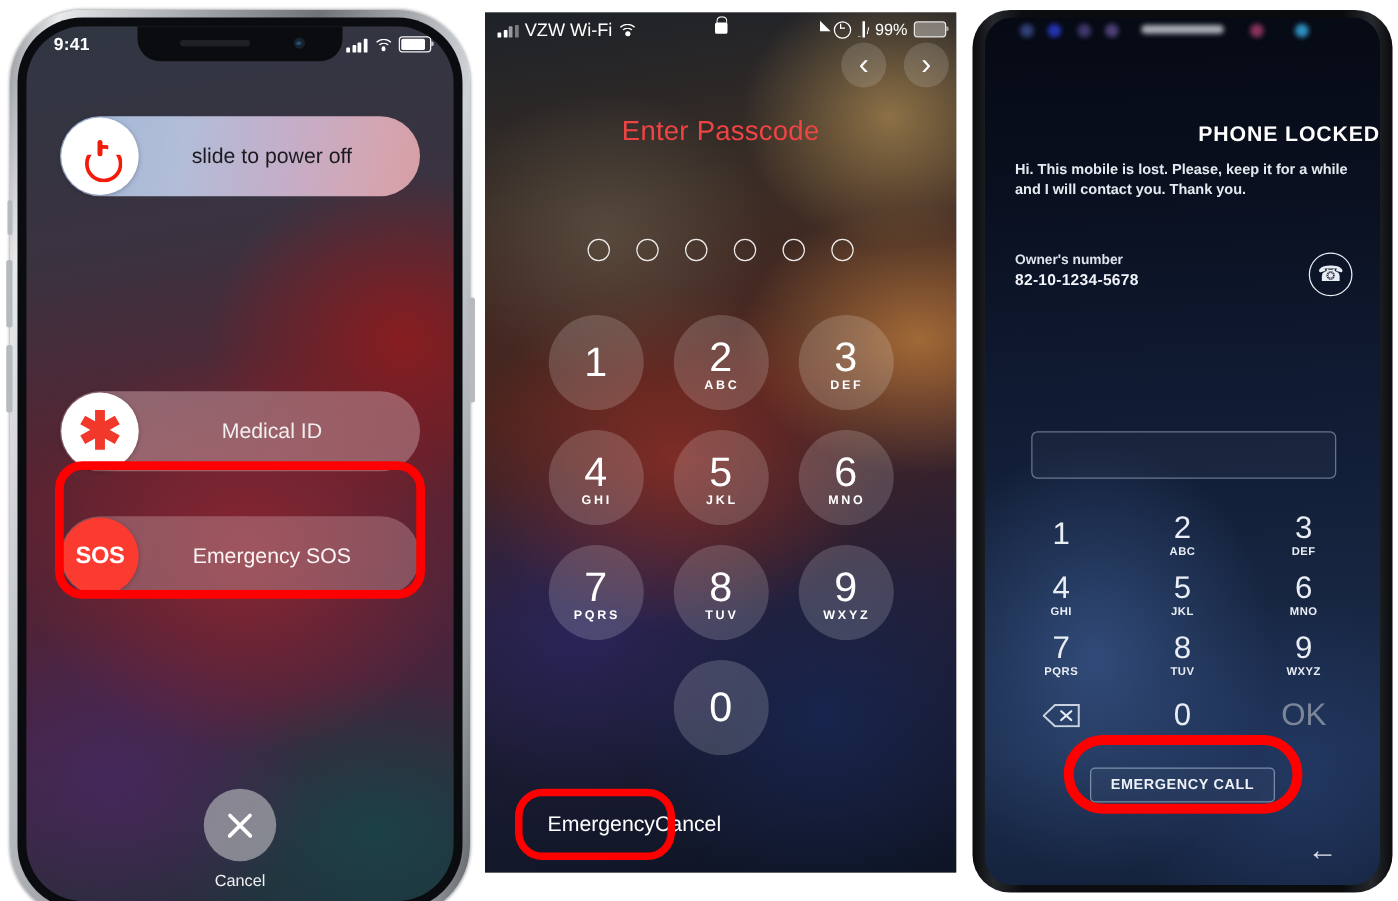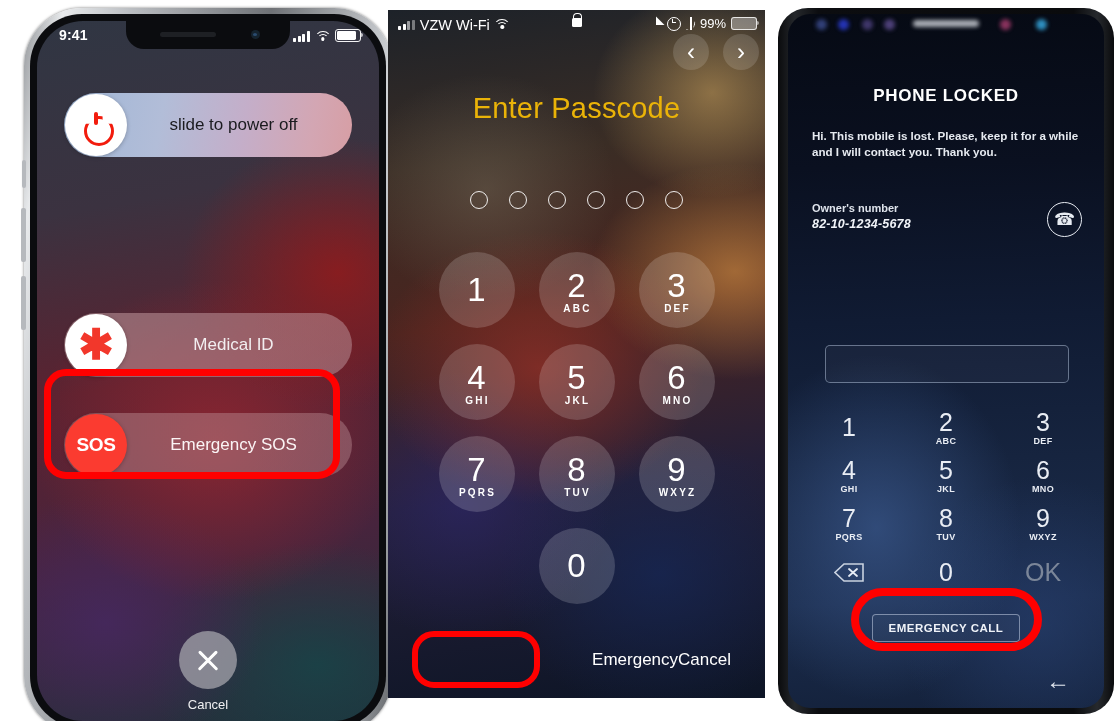--- a/index.html
+++ b/index.html
@@ -1,20 +1,20 @@
 <!DOCTYPE html>
 <html><head>
 <meta charset="utf-8">
 <style>
   html,body{margin:0;padding:0;background:#fff;}
   body{width:1118px;height:721px;overflow:hidden;font-family:"Liberation Sans",sans-serif;}
   .stage{position:relative;width:1118px;height:721px;background:#ffffff;}
 
   
-  .p1{position:absolute;left:0;top:0;width:385px;height:721px;margin-left:16px;}
+  .p1{position:absolute;left:0;top:0;width:385px;height:721px;}
   .p1-frame{position:absolute;left:8px;top:8px;width:368px;height:726px;border-radius:58px;
     background:linear-gradient(100deg,#8f9296 0%,#e8eaec 8%,#b9bcc0 22%,#6f7276 50%,#cfd2d6 76%,#9a9da1 92%,#5e6165 100%);
     box-shadow:0 0 3px rgba(0,0,0,.55);}
   .p1-frame2{position:absolute;left:14px;top:14px;width:356px;height:714px;border-radius:52px;background:#0b0c0f;}
   .p1-screen{position:absolute;left:21px;top:21px;width:342px;height:700px;border-radius:46px;overflow:hidden;
     background:
       radial-gradient(ellipse 230px 200px at 88% 36%, rgba(140,28,30,.92) 0%, rgba(140,28,30,0) 68%),
       radial-gradient(ellipse 260px 230px at 52% 60%, rgba(146,38,48,.85) 0%, rgba(146,38,48,0) 70%),
       radial-gradient(ellipse 220px 180px at 20% 86%, rgba(70,40,96,.85) 0%, rgba(70,40,96,0) 72%),
       radial-gradient(ellipse 240px 170px at 82% 92%, rgba(24,68,72,.85) 0%, rgba(24,68,72,0) 72%),
@@ -102,50 +102,50 @@
   .bt-ico::after{content:"";position:absolute;left:1px;top:1.6px;width:7px;height:10px;
     border:1.6px solid #fff;border-left:none;border-top:none;transform:skewX(-12deg);clip-path:polygon(0 0,100% 28%,100% 72%,0 100%,52% 50%);}
   .batt2{position:relative;width:24px;height:11.5px;border:1.4px solid rgba(255,255,255,.8);border-radius:3px;
     background:rgba(255,255,255,.35);}
   .batt2::after{content:"";position:absolute;right:-3.4px;top:3.4px;width:2px;height:4px;border-radius:0 2px 2px 0;background:rgba(255,255,255,.55);}
   .navbtn{position:absolute;top:24px;width:36px;height:36px;border-radius:50%;background:rgba(255,255,255,.14);
     display:flex;align-items:center;justify-content:center;z-index:6;}
   .navbtn span{color:#fff;font-size:24px;font-weight:300;line-height:1;}
   .nb-prev{right:56px;}
   .nb-next{right:6px;}
-  .p2-title{position:absolute;left:0;right:0;top:82px;text-align:center;color:#eab308;font-size:29px;font-weight:400;letter-spacing:.2px;}
+  .p2-title{position:absolute;left:0;right:0;top:82px;text-align:center;color:#ef4444;font-size:22px;font-weight:400;letter-spacing:.2px;}
   .p2-sub{position:absolute;left:0;right:0;top:124px;text-align:center;color:#f0eeec;font-size:14.5px;line-height:18px;}
   .dots{position:absolute;left:0;right:0;top:181px;display:flex;justify-content:center;gap:21px;}
   .dots i{display:block;width:16px;height:16px;border-radius:50%;border:1.4px solid rgba(255,255,255,.9);}
   .keypad{position:absolute;left:0;right:0;top:242px;display:flex;flex-direction:column;align-items:center;gap:16px;}
   .krow{display:flex;gap:24px;justify-content:center;}
   .key{width:76px;height:76px;border-radius:50%;background:rgba(255,255,255,.17);
     display:flex;flex-direction:column;align-items:center;justify-content:center;color:#fff;}
   .key .num{font-size:33px;font-weight:300;line-height:32px;margin-top:4px;}
   .key .ltr{font-size:10px;font-weight:600;letter-spacing:2.2px;margin-top:1px;margin-left:2px;}
   .key.nolet .num{margin-top:0;}
-  .p2-bottom{position:absolute;left:0;right:0;top:640px;display:flex;justify-content:flex-end;padding:0 34px;box-sizing:border-box;}
+  .p2-bottom{position:absolute;left:16px;right:0;top:640px;display:flex;justify-content:flex-start;padding:0 34px;box-sizing:border-box;}
   .p2-bottom div{color:#fff;font-size:17px;}
 
   
   .p3{position:absolute;left:776px;top:0;width:342px;height:721px;}
   .p3-frame{position:absolute;left:2px;top:8px;width:336px;height:706px;border-radius:30px;
     background:linear-gradient(90deg,#0a0b0d 0%,#25282c 5%,#0c0d10 12%,#0a0b0d 88%,#26292d 95%,#0a0b0d 100%);}
   .p3-screen{position:absolute;left:12px;top:14px;width:316px;height:694px;border-radius:22px;overflow:hidden;
     background:
       radial-gradient(ellipse 200px 240px at 28% 74%, rgba(58,88,140,.72) 0%, rgba(58,88,140,0) 72%),
       radial-gradient(ellipse 190px 200px at 80% 88%, rgba(40,64,112,.6) 0%, rgba(40,64,112,0) 74%),
       linear-gradient(178deg,#060a14 0%,#0a1020 22%,#101b33 44%,#16243f 64%,#1b2c4c 84%,#14223c 100%);}
   .p3-statusicons{position:absolute;left:0;top:0;width:316px;height:22px;z-index:4;filter:blur(2px);opacity:.85;}
   .p3-statusicons i{position:absolute;top:5px;width:11px;height:11px;border-radius:50%;display:block;}
   .p3-pill{position:absolute;left:50%;top:6px;transform:translateX(-50%);width:66px;height:7px;border-radius:4px;background:#c9cdd4;}
-  .p3-title{position:absolute;left:0;right:0;top:72px;text-align:center;color:#fff;font-size:17px;font-weight:700;letter-spacing:.7px;}
+  .p3-title{position:absolute;left:0;right:0;top:84px;text-align:right;color:#fff;font-size:17px;font-weight:700;letter-spacing:.7px;}
   .p3-msg{position:absolute;left:24px;right:20px;top:114px;color:#e6eaf0;font-size:11.6px;line-height:16px;font-weight:600;}
   .p3-ownlbl{position:absolute;left:24px;top:188px;color:#dfe4ec;font-size:11px;font-weight:600;}
-  .p3-ownnum{position:absolute;left:24px;top:203px;color:#f0f3f8;font-size:12.5px;font-weight:600;letter-spacing:.2px;font-style:italic;}
+  .p3-ownnum{position:absolute;left:24px;top:203px;color:#f0f3f8;font-size:12.5px;font-weight:600;letter-spacing:.2px;}
   .p3-call{position:absolute;right:22px;top:188px;width:33px;height:33px;border-radius:50%;
     border:1.7px solid #e8ecf3;display:flex;align-items:center;justify-content:center;}
   .p3-call span{color:#e8ecf3;font-size:17px;line-height:1;}
   .p3-pintitle{position:absolute;left:0;right:0;top:293px;text-align:center;color:#fff;font-size:15px;}
   .p3-pinsub{position:absolute;left:0;right:0;top:312px;text-align:center;color:#dbe1ea;font-size:10.5px;font-weight:600;}
   .p3-input{position:absolute;left:37px;top:331px;width:242px;height:36px;border:1px solid rgba(200,215,240,.45);
     border-radius:5px;background:rgba(255,255,255,.035);}
   .p3-keypad{position:absolute;left:0;right:0;top:390px;}
   .p3-krow{display:flex;justify-content:center;gap:0;}
   .p3-key{width:97px;height:48px;display:flex;flex-direction:column;align-items:center;justify-content:center;color:#e9edf4;}

